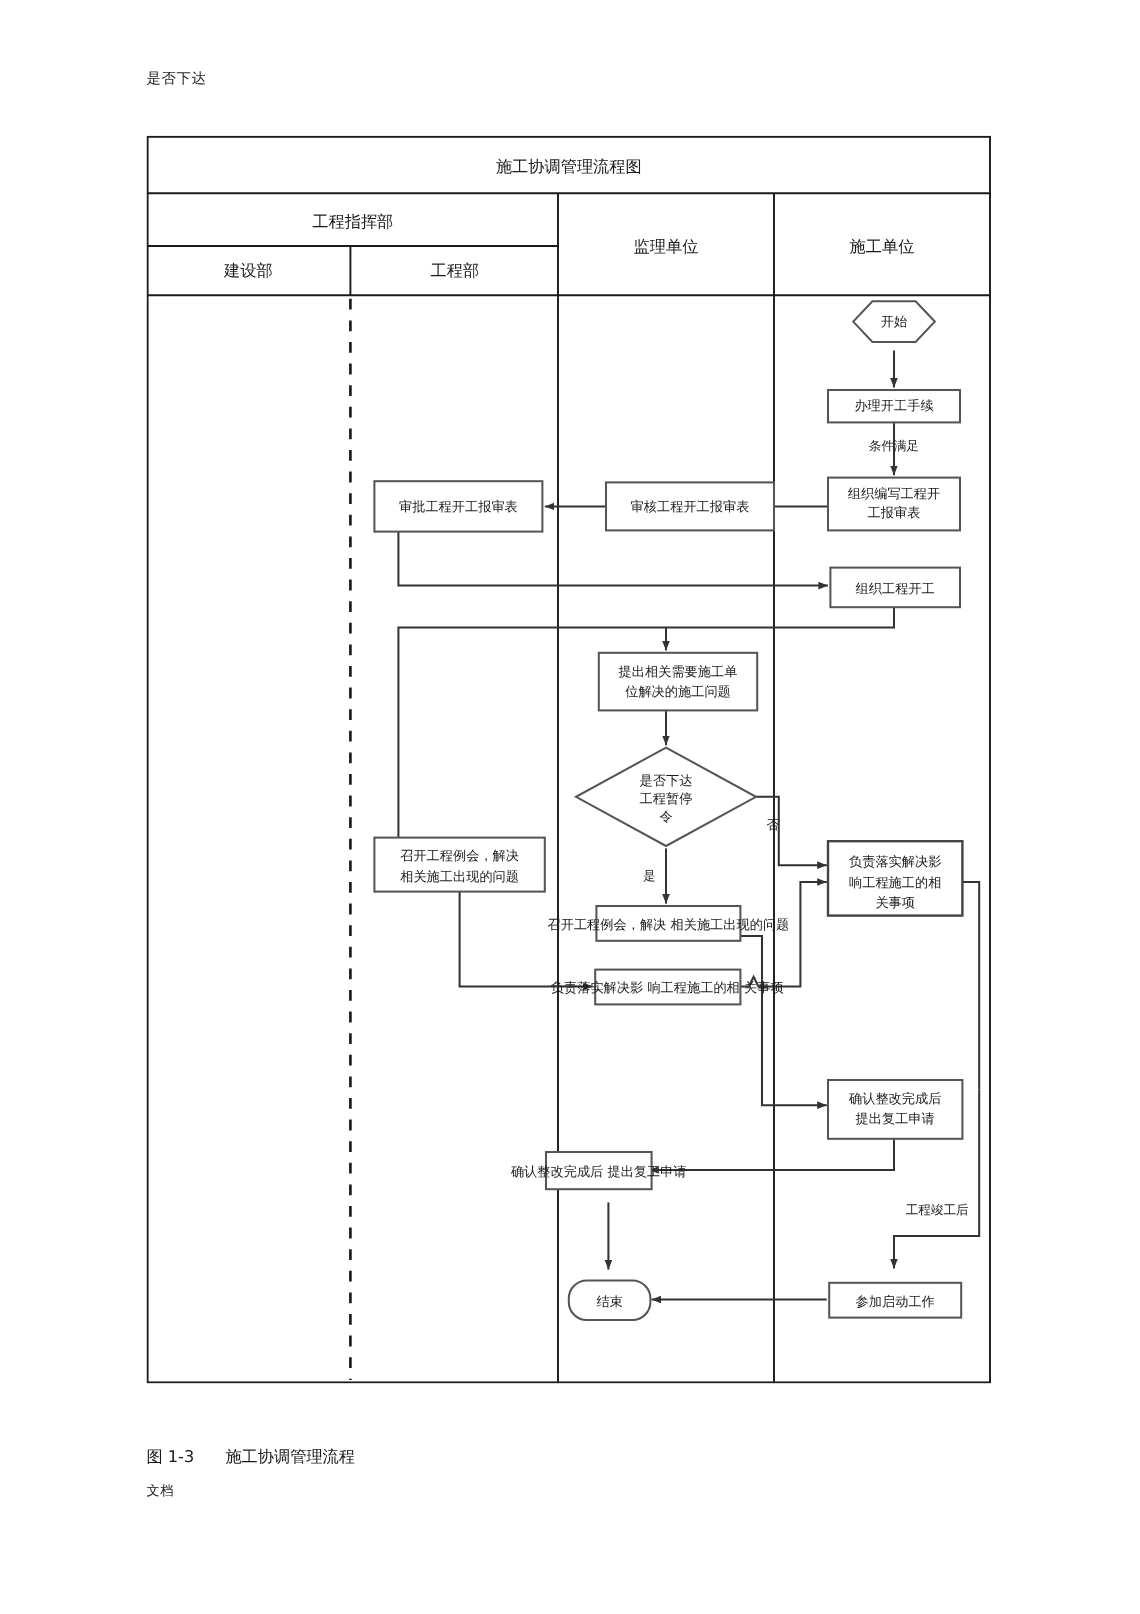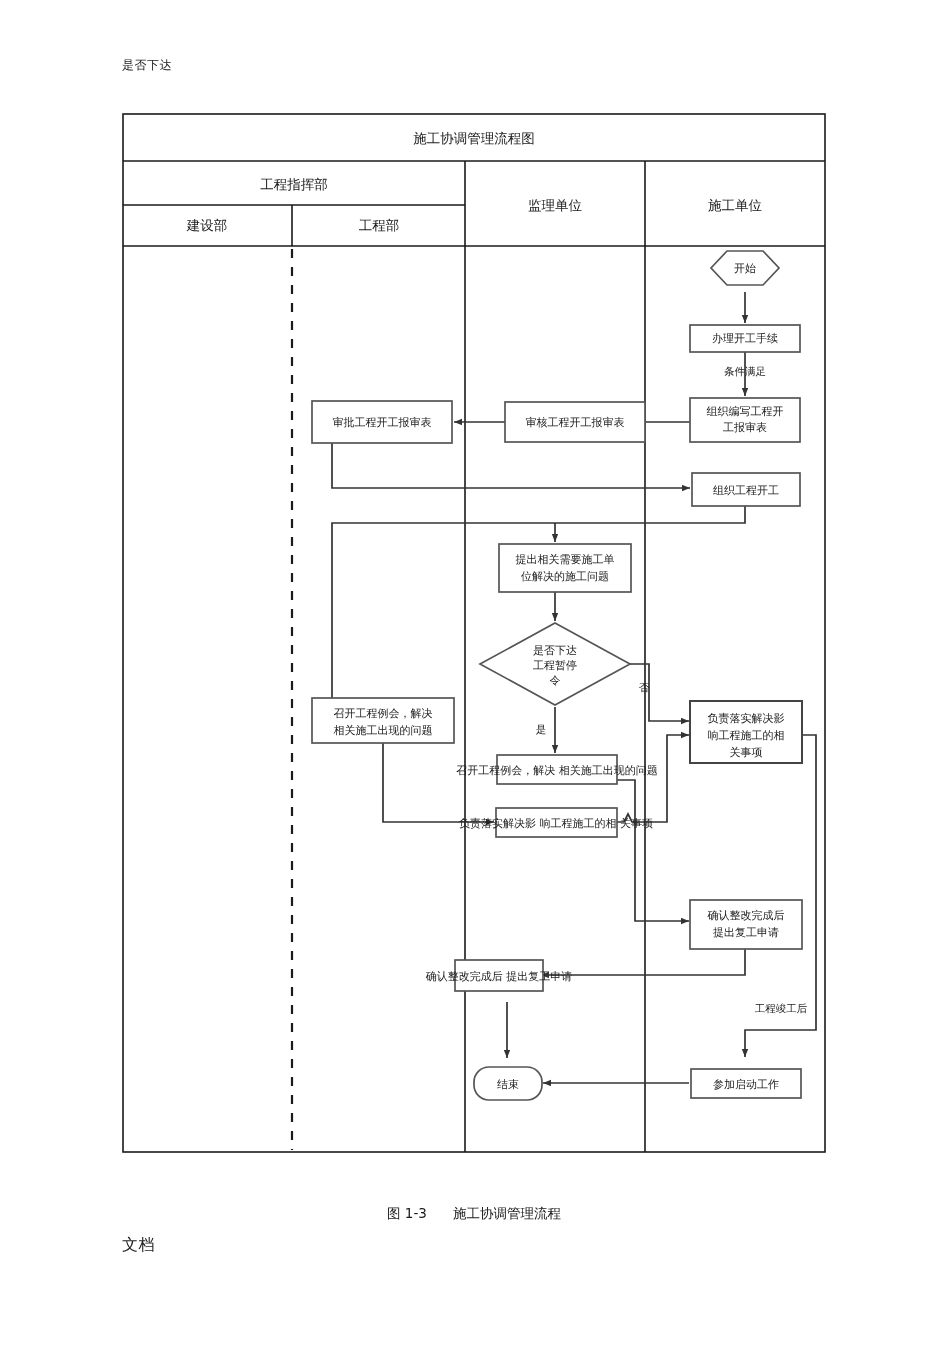--- a/index.html
+++ b/index.html
@@ -20,30 +20,29 @@
     left: 122px;
     top: 57px;
     font-size: 12px;
     letter-spacing: 0.5px;
     color: #222;
   }
   .page-footer {
     position: absolute;
     left: 122px;
     top: 1235px;
-    font-size: 16px;
+    font-size: 11px;
     letter-spacing: 0.5px;
     color: #222;
   }
   .figure-caption {
     position: absolute;
     left: 122px;
     top: 1205px;
     width: 704px;
-    text-align: center;
     font-size: 13.5px;
     color: #1a1a1a;
   }
   .figure-caption .cap-num { margin-right: 26px; }
   #chart-wrap {
     position: absolute;
     left: 122px;
     top: 113px;
     width: 848px;
     height: 1040px;

